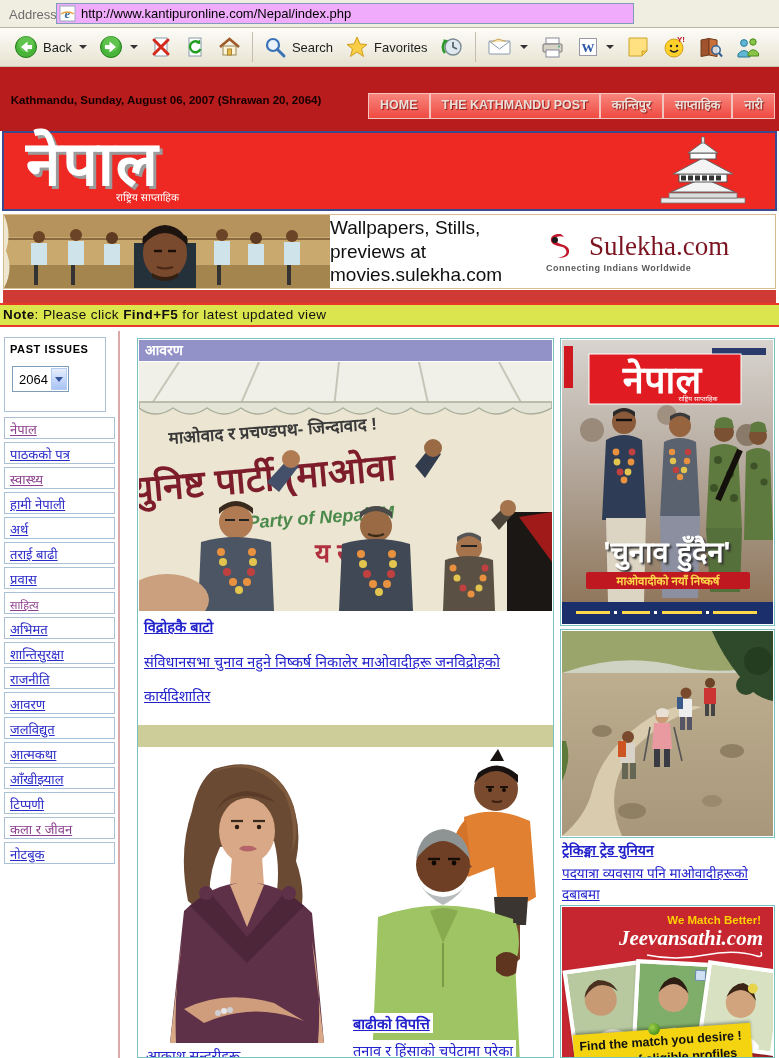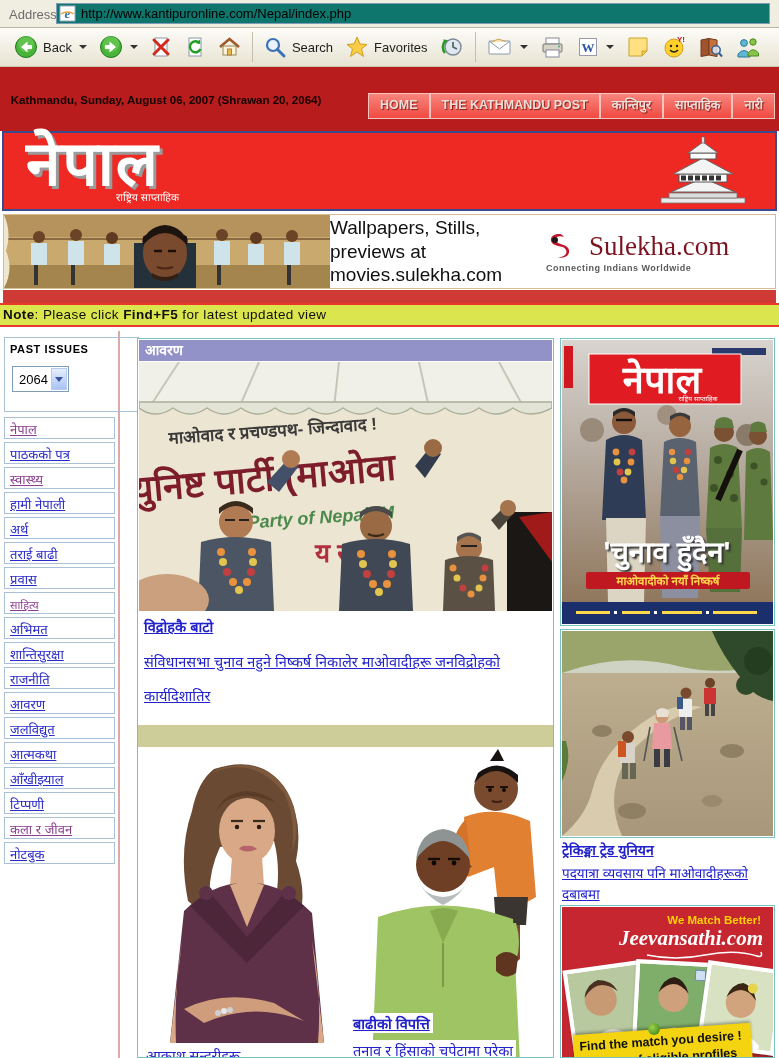--- a/index.html
+++ b/index.html
@@ -5,22 +5,22 @@
   * { margin:0; padding:0; box-sizing:border-box; }
   html,body { width:779px; height:1058px; }
   body {
     position:relative; overflow:hidden; background:#fff;
     font-family:"Liberation Sans", sans-serif; color:#000;
   }
   
   #addressbar { position:absolute; left:0; top:0; width:779px; height:28px;
     background:#f0ede1; border-bottom:1px solid #b7b3a2; }
   .addr-label { position:absolute; left:9px; top:7px; font-size:13px; color:#6d6d6d; }
-  .addr-input { position:absolute; left:56px; top:3px; width:714px; height:21px;
-    background:#0f766e; border:1px solid #7f9db9; font-size:13px; line-height:19px;
+  .addr-input { position:absolute; left:56px; top:3px; width:578px; height:21px;
+    background:#f0abfc; border:1px solid #7f9db9; font-size:13px; line-height:19px;
     padding-left:24px; color:#000; white-space:nowrap; overflow:hidden; }
   .ie-ico { position:absolute; left:59px; top:5px; width:17px; height:17px; }
   #toolbar { position:absolute; left:0; top:28px; width:779px; height:39px;
     background:linear-gradient(#fdfcf8,#e7e3d2); border-bottom:1px solid #c9c4ae;
     display:flex; align-items:center; padding-left:8px; }
   .tb-btn { display:flex; align-items:center; gap:5px; padding:0 6px; height:32px;
     font-size:13px; color:#1d1d1d; }
   .tb-sep { width:1px; height:30px; background:#c3bead; margin:0 5px; }
   .dd { width:0; height:0; border-left:4px solid transparent; border-right:4px solid transparent;
     border-top:4px solid #333; margin-left:2px; }
@@ -47,21 +47,21 @@
   .sul-row { display:flex; align-items:center; gap:17px; }
   .sul-brand { font-family:"Liberation Serif", serif; color:#7b1420; font-size:27px; }
   .sul-tag { color:#5a5a5a; font-size:9px; font-weight:bold; letter-spacing:0.5px; margin-top:1px; }
   #bannerstrip { position:absolute; left:3px; top:290px; width:773px; height:13px; background:#d03a34; }
   
   #notebar { position:absolute; left:0; top:303px; width:779px; height:24px;
     background:#dbe54d; border-top:2px solid #e8392b; border-bottom:2px solid #e8392b;
     font-size:13.5px; letter-spacing:0.4px; padding:2px 0 0 3px; color:#101010; }
   
   #sidebar-rule { position:absolute; left:118px; top:331px; width:2px; height:727px; background:#dba9a9; }
-  #past-box { position:absolute; left:4px; top:337px; width:135px; height:75px; border:1px solid #a9c0d6; }
+  #past-box { position:absolute; left:4px; top:337px; width:102px; height:75px; border:1px solid #a9c0d6; }
   .past-title { font-size:11px; font-weight:bold; letter-spacing:0.6px; padding:5px 0 0 5px; }
   .year-select { position:absolute; left:7px; top:28px; width:57px; height:26px;
     border:1px solid #7f9db9; background:#fff; font-size:13px; }
   .year-val { position:absolute; left:6px; top:5px; }
   .year-arrow { position:absolute; right:1px; top:1px; bottom:1px; width:16px;
     background:linear-gradient(#e7eefd,#a9c3f5); border:1px solid #b6cdf2;
     display:flex; align-items:center; justify-content:center; }
   .year-arrow i { width:0; height:0; border-left:4px solid transparent;
     border-right:4px solid transparent; border-top:5px solid #35539c; }
   #side-links { position:absolute; left:4px; top:417px; width:111px; }

